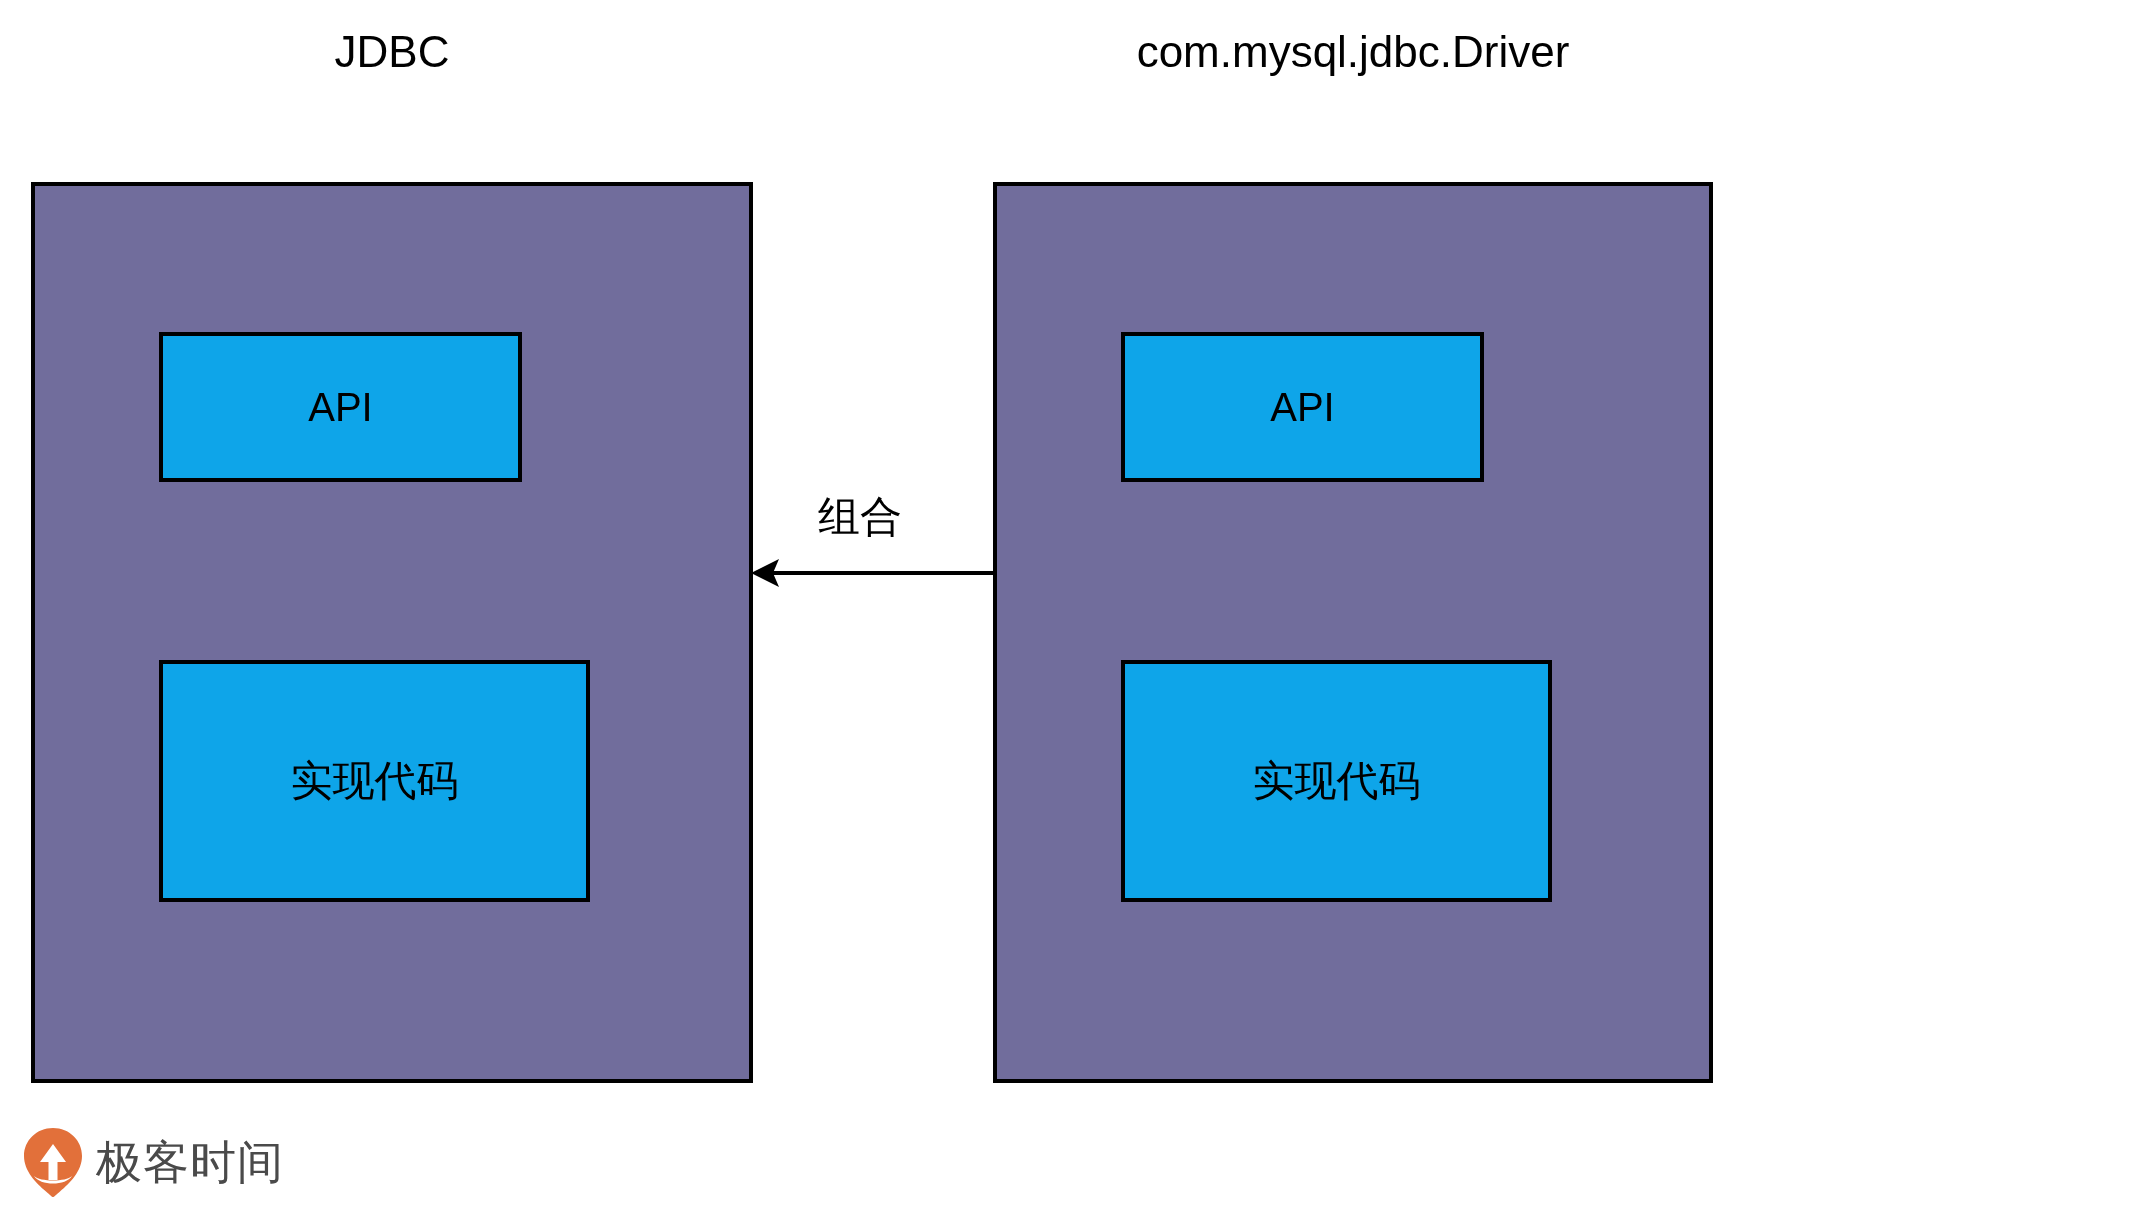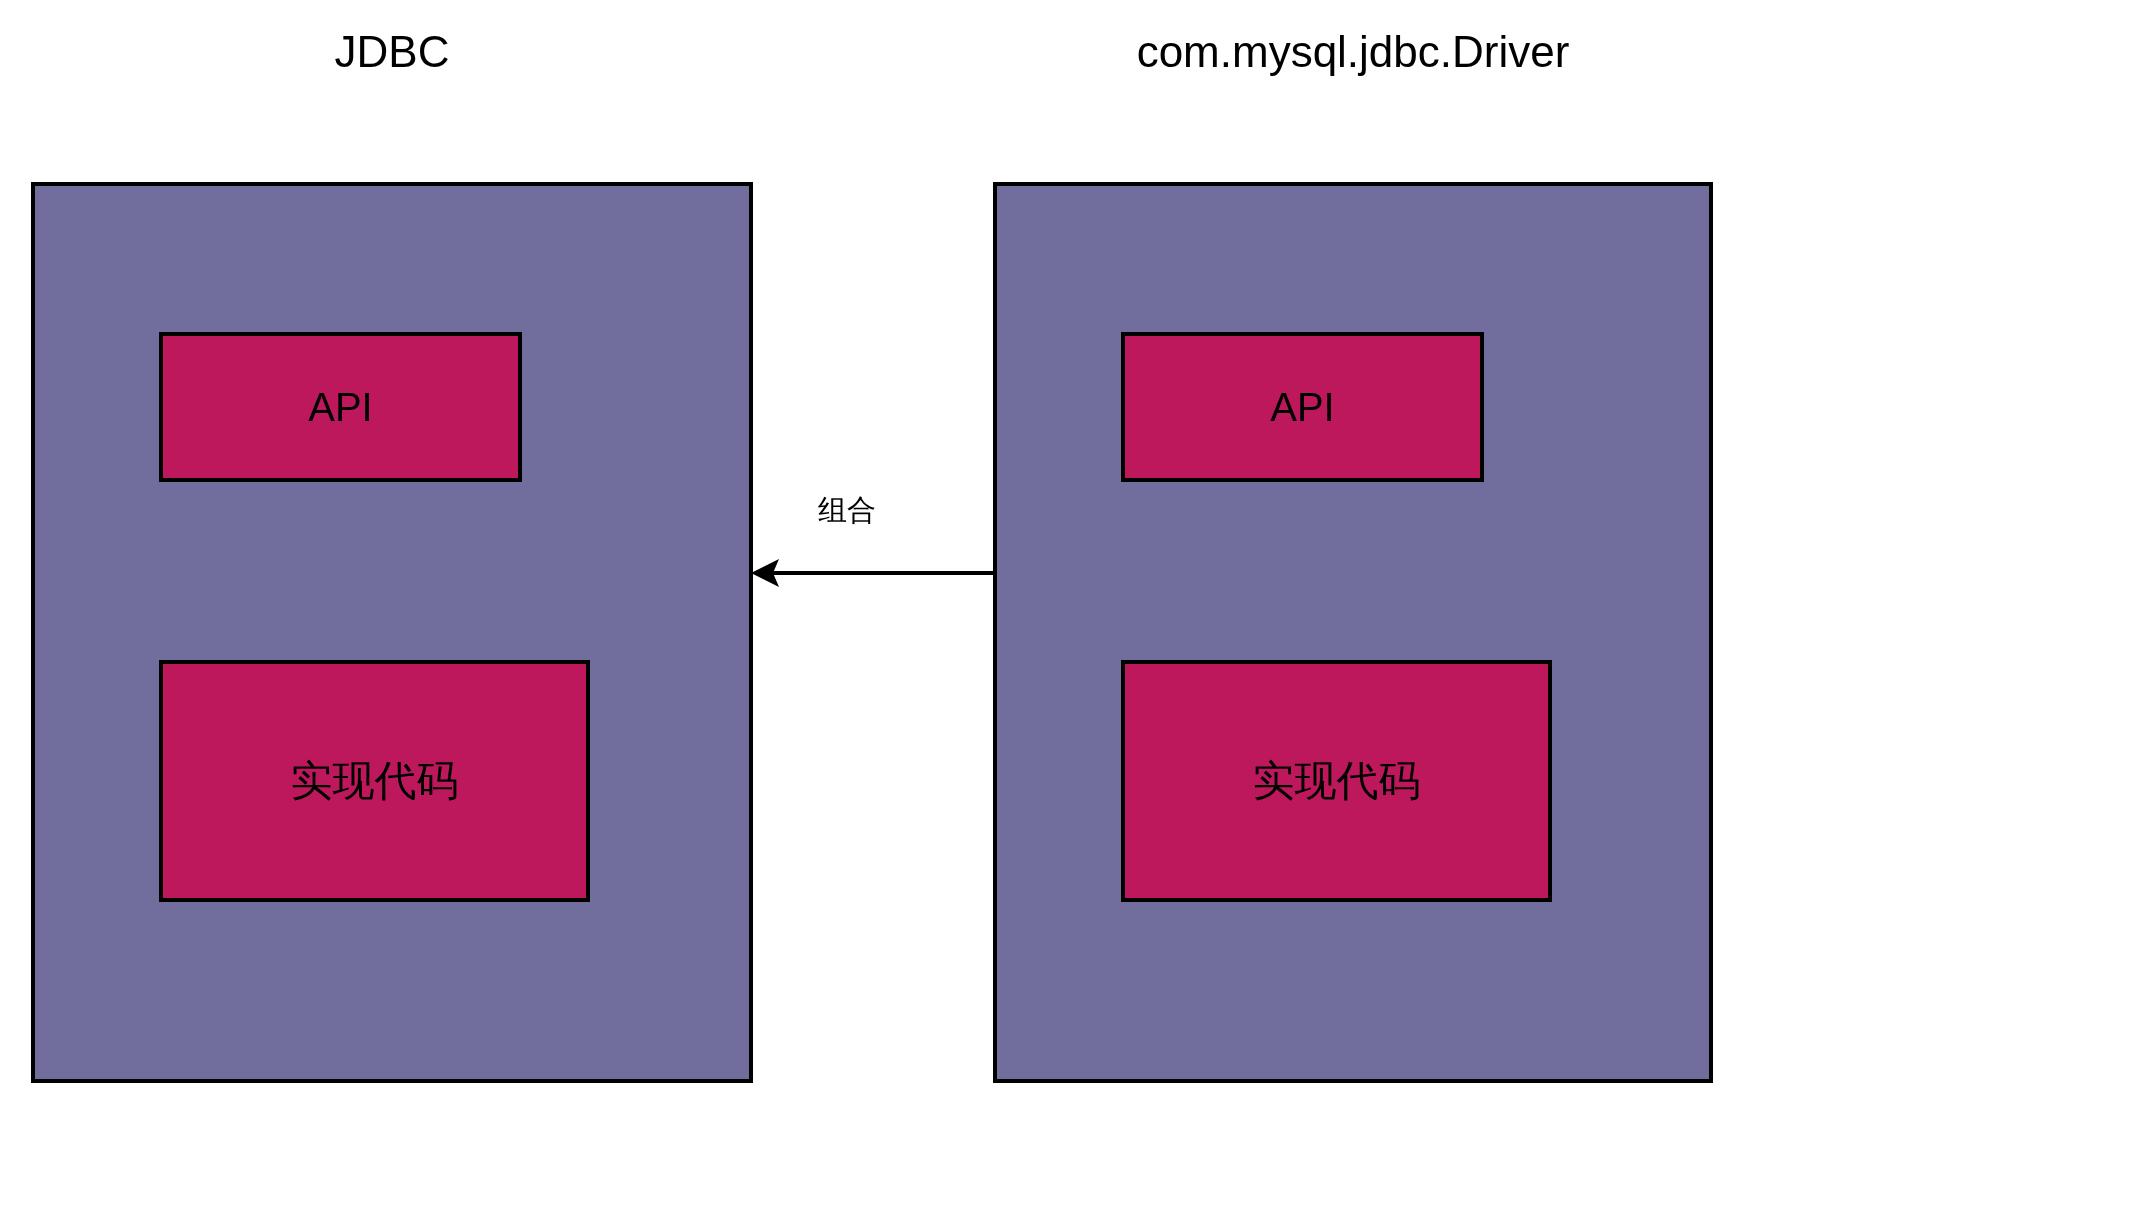--- a/index.html
+++ b/index.html
@@ -50,21 +50,21 @@
     background: #716D9C;
     border: 4px solid #000000;
     box-sizing: border-box;
   }
   #panel-jdbc  { left: 31px;  width: 722px; }
   #panel-mysql { left: 993px; width: 720px; }
 
   
   .sub-box {
     position: absolute;
-    background: #be185d;
+    background: #0ea5e9;
     border: 4px solid #000000;
     box-sizing: border-box;
     display: flex;
     align-items: center;
     justify-content: center;
     color: #000000;
   }
   .sub-box .sub-label {
     font-size: 40px;
     line-height: 1;
@@ -85,21 +85,21 @@
     top: 552px;
     width: 252px;
     height: 42px;
   }
   #arrow-svg { display: block; }
 
   #arrow-label {
     position: absolute;
     left: 818px;
     top: 496px;
-    font-size: 29px;
+    font-size: 42px;
     line-height: 1;
     color: #000000;
     white-space: nowrap;
     font-family: "DejaVu Sans", "Liberation Sans", sans-serif;
   }
 
   
   #brand {
     position: absolute;
     left: 22px;
@@ -148,14 +148,22 @@
 
   <div id="arrow-group">
     <svg id="arrow-svg" width="252" height="42" viewBox="0 0 252 42">
       <line x1="252" y1="21" x2="22" y2="21" stroke="#000000" stroke-width="4"></line>
       <polygon points="6,21 34,7 28,21 34,35" fill="#000000"></polygon>
     </svg>
   </div>
 
   <div id="arrow-label">组合</div>
 
+  <div id="brand">
+    <svg id="brand-icon" width="62" height="72" viewBox="0 0 62 72">
+      <path d="M31 2 C14.5 2 2 14.5 2 30 C2 45 14 57 24 65.5 C28 69 30 71 31 71 C32 71 34 69 38 65.5 C48 57 60 45 60 30 C60 14.5 47.5 2 31 2 Z" fill="#E2703A"></path>
+      <path d="M31 18 L18 36 L26.5 36 L26.5 54 L35.5 54 L35.5 36 L44 36 Z" fill="#ffffff"></path>
+      <path d="M12 50 C18 60 44 60 50 50 C44 56 18 56 12 50 Z" fill="#ffffff"></path>
+    </svg>
+    <span id="brand-text">极客时间</span>
+  </div>
 
 </div>
 
 </body></html>

